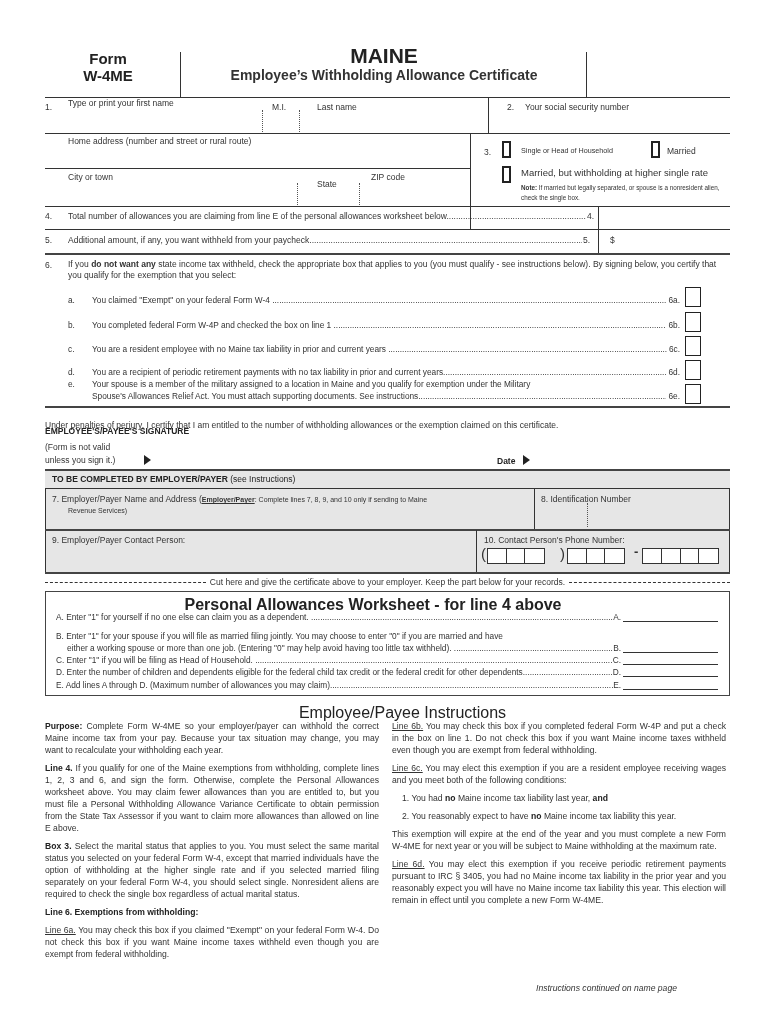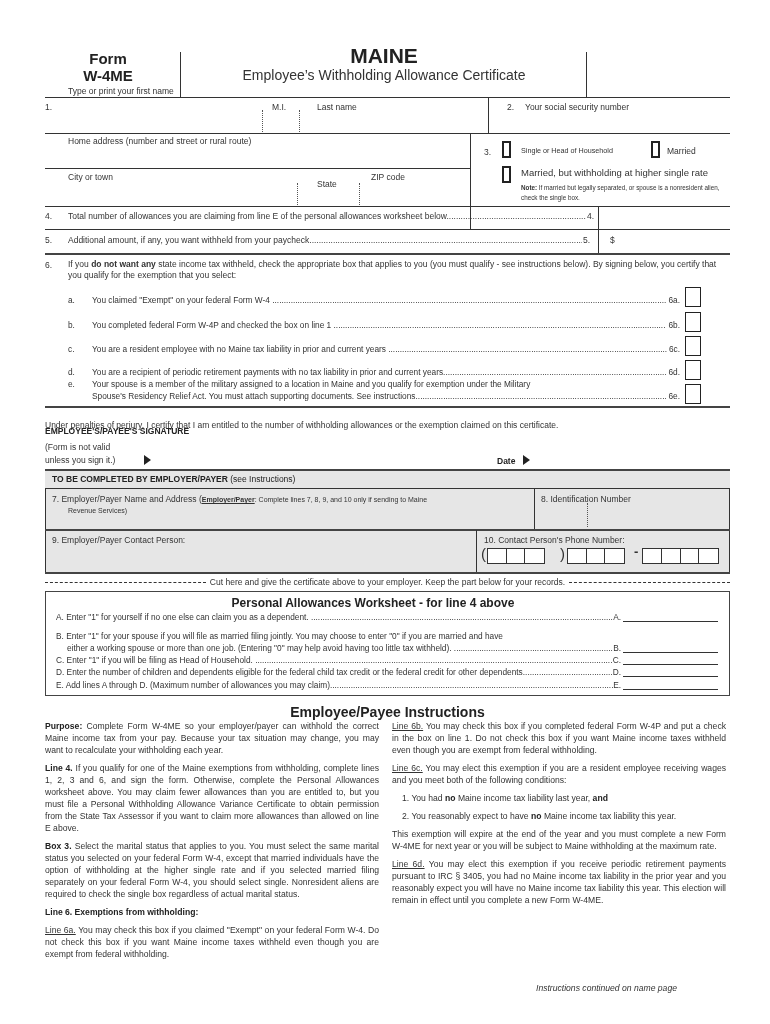--- a/index.html
+++ b/index.html
@@ -33,26 +33,26 @@
   .phone-box span:last-child { border-right: none; }
   .arrow { display: inline-block; width: 0; height: 0; border-top: 5px solid transparent; border-bottom: 5px solid transparent; border-left: 7px solid #222; vertical-align: middle; margin-left: 4px; }
 </style>
 </head>
 <body>
 
 <div class="abs" style="left:68px;top:50px;width:80px;text-align:center;font-size:15px;font-weight:bold;color:#222;">Form</div>
 <div class="abs" style="left:60px;top:67px;width:96px;text-align:center;font-size:15px;font-weight:bold;color:#222;">W-4ME</div>
 <div class="vline" style="left:180px;top:52px;height:46px;"></div>
 <div class="abs" style="left:184px;top:44px;width:400px;text-align:center;font-size:21px;font-weight:bold;color:#222;">MAINE</div>
-<div class="abs" style="left:184px;top:67px;width:400px;text-align:center;font-size:14px;font-weight:normal;color:#333;">Employee’s Withholding Allowance Certificate</div>
+<div class="abs" style="left:184px;top:67px;width:400px;text-align:center;font-size:14px;font-weight:bold;color:#333;">Employee’s Withholding Allowance Certificate</div>
 <div class="vline" style="left:586px;top:52px;height:46px;"></div>
 <div class="hline" style="left:45px;top:97px;width:685px;"></div>
 
 <div class="lbl" style="left:45px;top:102px;">1.</div>
-<div class="lbl" style="left:68px;top:86px;">Type or print your first name</div>
+<div class="lbl" style="left:68px;top:98px;">Type or print your first name</div>
 <div class="abs" style="left:66px;top:112px;width:190px;height:20px;"></div>
 <div class="lbl" style="left:272px;top:102px;">M.I.</div>
 <div class="dotv" style="left:262px;top:110px;height:22px;"></div>
 <div class="abs" style="left:264px;top:112px;width:34px;height:20px;"></div>
 <div class="dotv" style="left:299px;top:110px;height:22px;"></div>
 <div class="lbl" style="left:317px;top:102px;">Last name</div>
 <div class="abs" style="left:302px;top:112px;width:180px;height:20px;"></div>
 <div class="vline" style="left:488px;top:97px;height:37px;"></div>
 <div class="lbl" style="left:507px;top:102px;">2.</div>
 <div class="lbl" style="left:525px;top:102px;">Your social security number</div>
@@ -135,21 +135,21 @@
   <span class="num">6d.</span>
 </div>
 <div class="cb big" style="left:685px;top:360px;"></div>
 
 <div class="row6" style="top:379px;">
   <span class="letter">e.</span>
   <span class="txt">Your spouse is a member of the military assigned to a location in Maine and you qualify for exemption under the Military</span>
 </div>
 <div class="row6" style="top:391px;">
   <span class="letter"></span>
-  <span class="txt"><span>Spouse's Residency Relief Act.  You must attach supporting documents.  See instructions</span>..................................................................................................................................................................................................................</span>
+  <span class="txt"><span>Spouse's Allowances Relief Act.  You must attach supporting documents.  See instructions</span>..................................................................................................................................................................................................................</span>
   <span class="num">6e.</span>
 </div>
 <div class="cb big" style="left:685px;top:384px;"></div>
 <div class="hline thick" style="left:45px;top:406px;width:685px;"></div>
 
 <div class="lbl" style="left:45px;top:412px;font-size:8.5px;margin-top:8px;">Under penalties of perjury, I certify that I am entitled to the number of withholding allowances or the exemption claimed on this certificate.</div>
 <div class="lbl" style="left:45px;top:426px;font-size:8.5px;font-weight:bold;color:#222;">EMPLOYEE'S/PAYEE'S SIGNATURE</div>
 <div class="lbl" style="left:45px;top:442px;">(Form is not valid</div>
 <div class="lbl" style="left:45px;top:455px;">unless you sign it.)</div>
 <span class="abs arrow" style="left:140px;top:455px;"></span>
@@ -203,21 +203,21 @@
   </div>
 <div class="hline thick" style="left:45px;top:572px;width:685px;"></div>
 
 <div class="abs" style="left:45px;top:577px;width:685px;font-size:8.5px;color:#333;white-space:nowrap;display:flex;align-items:center;">
   <span style="flex:1;border-top:1px dashed #333;margin-right:4px;"></span>
   <span>Cut here and give the certificate above to your employer.  Keep the part below for your records.</span>
   <span style="flex:1;border-top:1px dashed #333;margin-left:4px;"></span>
 </div>
 
 <div class="abs" style="left:45px;top:591px;width:685px;height:105px;border:1px solid #444;"></div>
-<div class="abs" style="left:45px;top:596px;width:656px;text-align:center;font-size:12px;font-weight:bold;color:#222;">Personal Allowances Worksheet - for line 4 above</div>
+<div class="abs" style="left:45px;top:596px;width:656px;text-align:center;font-size:16px;font-weight:bold;color:#222;">Personal Allowances Worksheet - for line 4 above</div>
 
 <div class="ws-row" style="top:612px;">
   <span class="txt"><span>A.  Enter "1" for yourself if no one else can claim you as a dependent. </span>...................................................................................................................................................................................................</span>
   <span class="num">A.</span>
   <span class="line"></span>
 </div>
 <div class="ws-row" style="top:631px;">
   <span class="txt">B.  Enter "1" for your spouse if you will file as married filing jointly. You may choose to enter "0" if you are married and have</span>
 </div>
 <div class="ws-row" style="top:643px;">
@@ -234,21 +234,21 @@
   <span class="txt"><span>D.  Enter the number of children and dependents eligible for the federal child tax credit or the federal credit for other dependents</span>...................................................................................................................................................................................................</span>
   <span class="num">D.</span>
   <span class="line"></span>
 </div>
 <div class="ws-row" style="top:680px;">
   <span class="txt"><span>E.  Add lines A through D. (Maximum number of allowances you may claim)</span>...................................................................................................................................................................................................</span>
   <span class="num">E.</span>
   <span class="line"></span>
 </div>
 
-<div class="abs" style="left:45px;top:704px;width:685px;text-align:center;font-size:14px;font-weight:bold;color:#222;">Employee/Payee Instructions</div>
+<div class="abs" style="left:60px;top:704px;width:685px;text-align:center;font-size:16px;font-weight:normal;color:#222;">Employee/Payee Instructions</div>
 
 <div class="para" style="left:45px;top:720px;width:334px;">
   <p><b>Purpose:</b><span>  Complete Form W-4ME so your employer/payer can withhold the correct Maine income tax from your pay.  Because your tax situation may change, you may want to recalculate your withholding each year.</span></p>
   <p><b>Line 4.</b><span>  If you qualify for one of the Maine exemptions from withholding, complete lines 1, 2, 3 and 6, and sign the form.  Otherwise, complete the Personal Allowances worksheet above.  You may claim fewer allowances than you are entitled to, but you must file a Personal Withholding Allowance Variance Certificate to obtain permission from the State Tax Assessor if you want to claim more allowances than allowed on line E above.</span></p>
   <p><b>Box 3.</b><span>  Select the marital status that applies to you.  You must select the same marital status you selected on your federal Form W-4, except that married individuals have the option of withholding at the higher single rate and if you selected married filing separately on your federal Form W-4, you should select single. Nonresident aliens are required to check the single box regardless of actual marital status.</span></p>
   <p><b>Line 6.  Exemptions from withholding:</b></p>
   <p><u>Line 6a.</u><span>  You may check this box if you claimed "Exempt" on your federal Form W-4.  Do not check this box if you want Maine income taxes withheld even though you are exempt from federal withholding.</span></p>
 </div>
 
 <div class="para" style="left:392px;top:720px;width:334px;">

